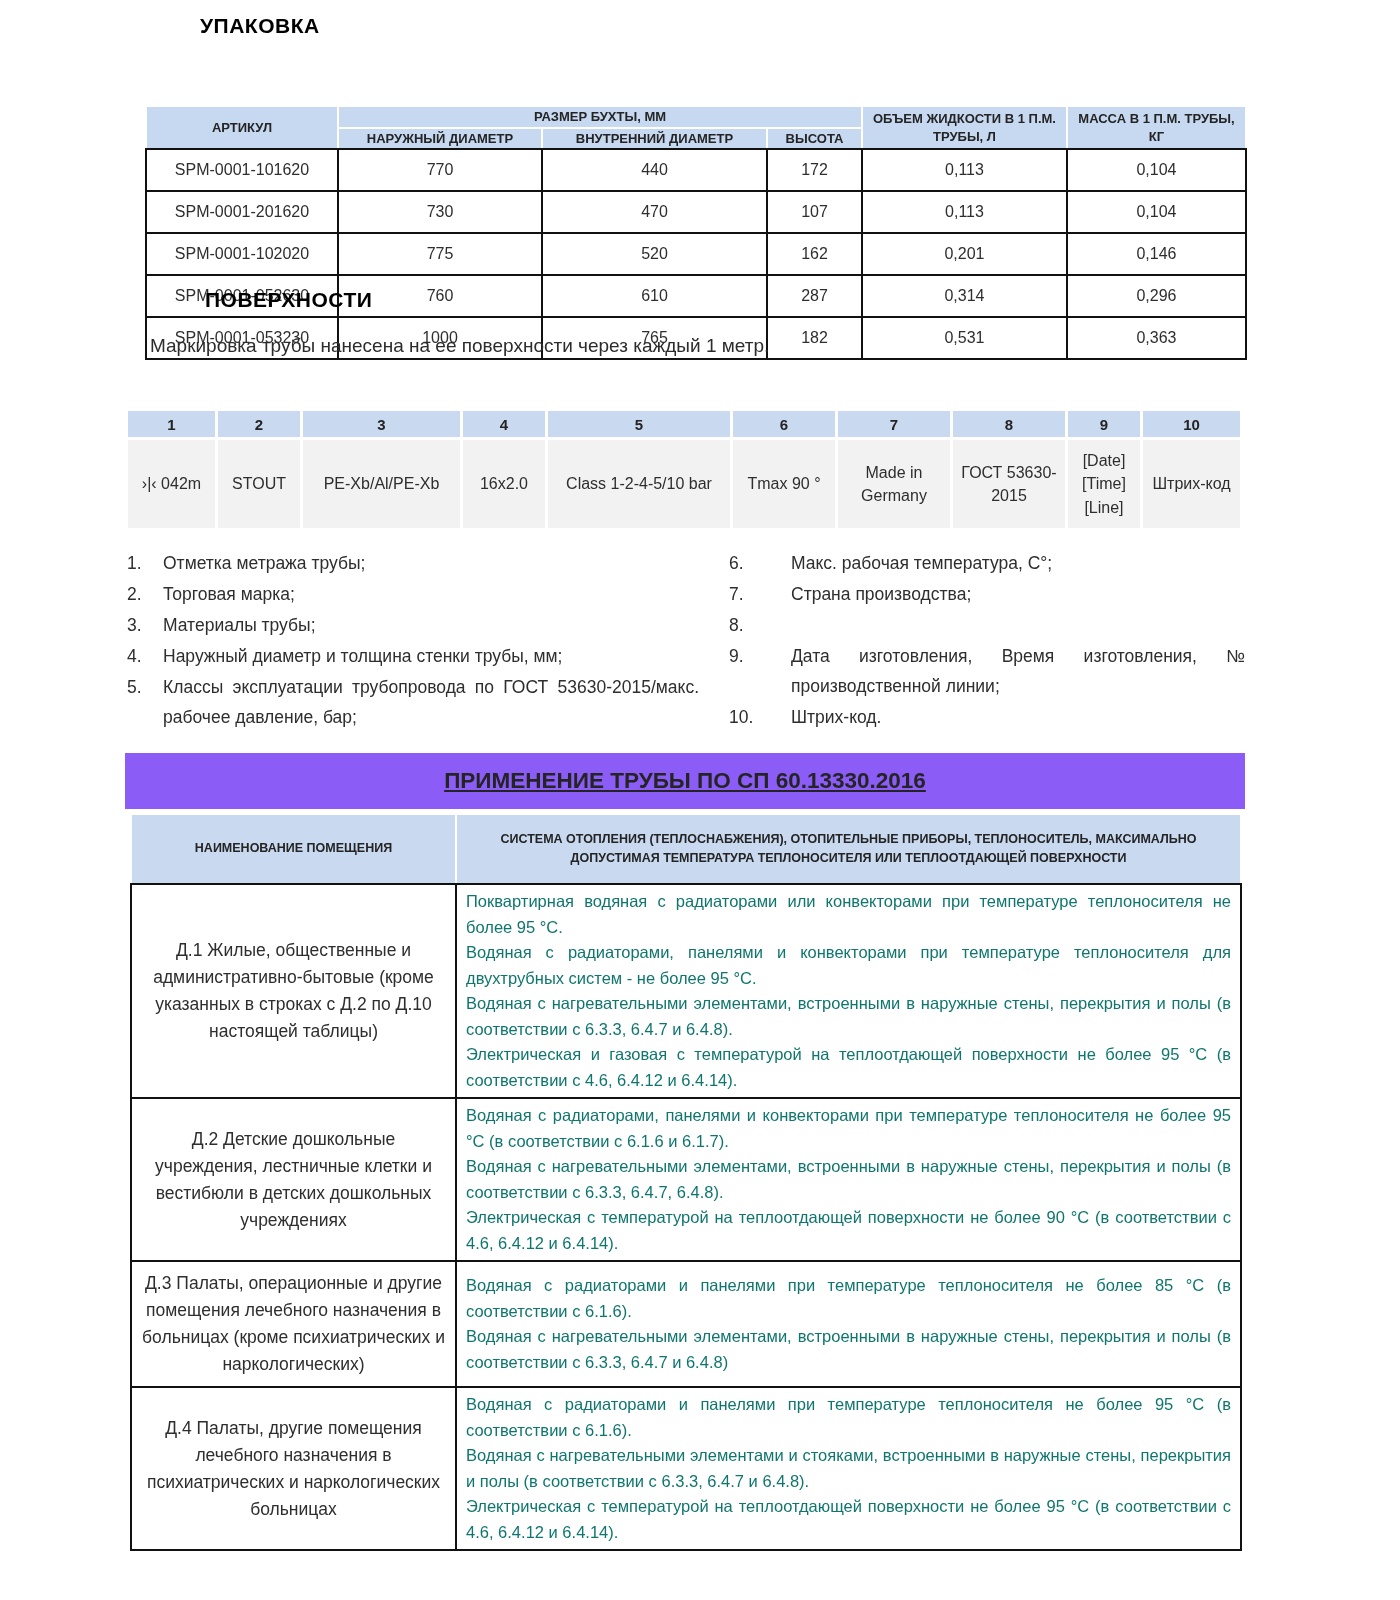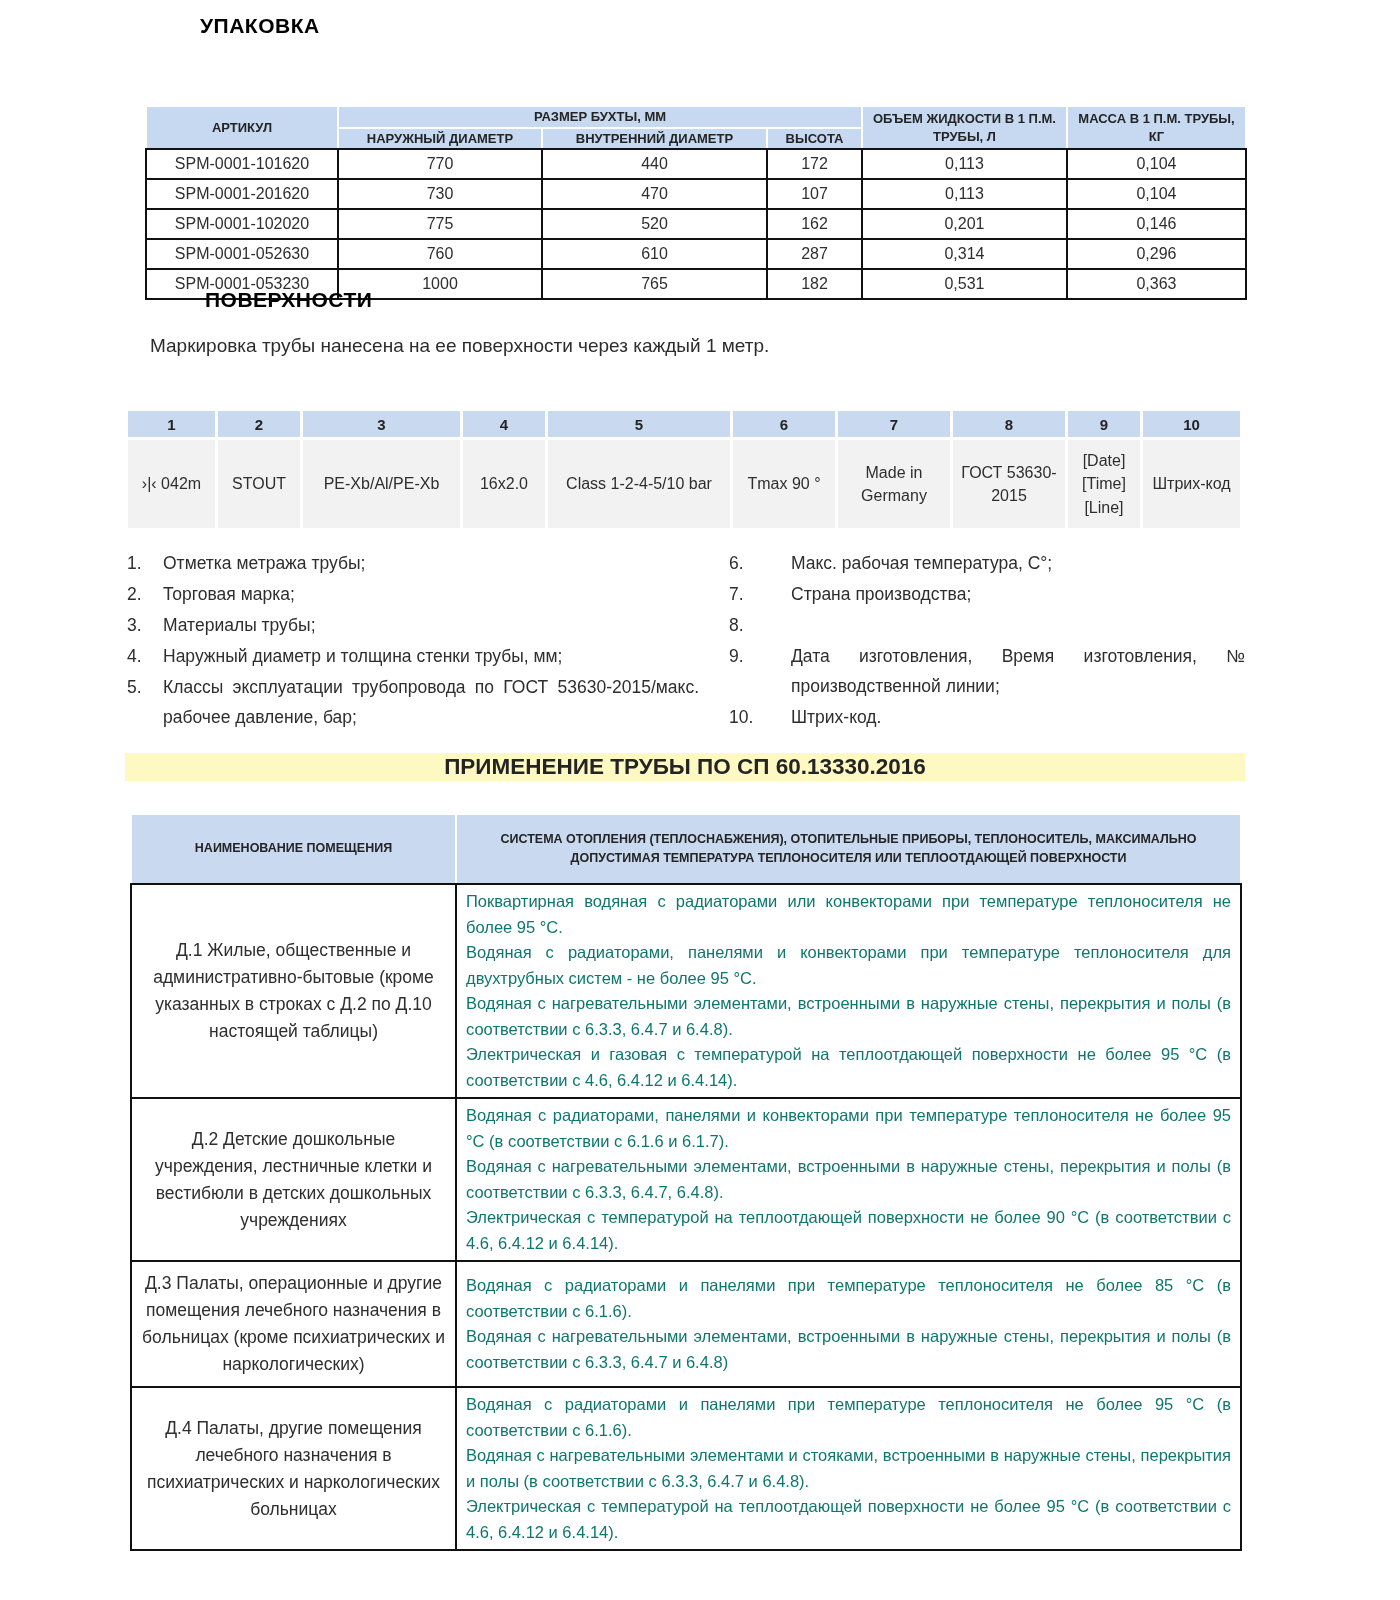--- a/index.html
+++ b/index.html
@@ -9,44 +9,44 @@
   .h-title{position:absolute;font-weight:bold;font-size:21px;color:#000000;letter-spacing:.5px;}
   #pack-title{left:200px;top:14px;}
   #mark-title{left:205px;top:288px;}
 
   
   #t-pack{position:absolute;left:145px;top:76px;width:1100px;border-collapse:collapse;table-layout:fixed;margin-top:29px;}
   #t-pack th{background:#c6d9f1;border:2px solid #ffffff;font-size:13px;font-weight:bold;
              color:#242424;padding:1px 4px;line-height:1.35;text-align:center;}
   #t-pack th.bb{border-bottom:2px solid #111111;}
   #t-pack td{border:2px solid #111111;font-size:16px;text-align:center;height:24px;
-             padding:2px 4px;color:#2e2e2e;}
+             padding:8px 4px;color:#2e2e2e;}
 
   
   #intro{position:absolute;left:150px;top:335px;font-size:19px;color:#2c2c2c;}
   #t-mark{position:absolute;left:125px;top:408px;width:1115px;border-collapse:collapse;table-layout:fixed;}
   #t-mark th{background:#c9d9ef;border:3px solid #ffffff;font-size:15px;font-weight:bold;
              color:#242424;height:24px;text-align:center;}
   #t-mark td{background:#f2f2f2;border:3px solid #ffffff;font-size:16px;text-align:center;
              height:84px;color:#2e2e2e;padding:2px 5px;line-height:1.45;vertical-align:middle;}
 
   
   .legend{position:absolute;left:127px;top:548px;width:1118px;display:flex;}
   .leg-col{display:flex;flex-direction:column;}
   .leg-col.left{width:572px;margin-right:30px;}
   .leg-col.right{width:516px;}
   .leg-item{display:flex;font-size:17.5px;line-height:30px;color:#2e2e2e;margin-bottom:1px;}
   .leg-col.left  .leg-num{flex:0 0 36px;}
   .leg-col.right .leg-num{flex:0 0 62px;}
   .leg-text{flex:1;text-align:justify;}
 
   
-  .banner{position:absolute;left:125px;top:753px;width:1120px;height:28px;background:#fef9c3;
+  .banner{position:absolute;left:125px;top:753px;width:1120px;height:56px;background:#8b5cf6;
           display:flex;align-items:center;justify-content:center;font-size:22.5px;
-          font-weight:bold;color:#242424;}
+          font-weight:bold;color:#242424;text-decoration:underline;}
 
   
   #t-app{position:absolute;left:130px;top:813px;width:1110px;border-collapse:collapse;table-layout:fixed;}
   #t-app th{background:#c9d9ef;border:2px solid #ffffff;border-bottom:2px solid #111111;
             font-size:12.5px;line-height:1.55;font-weight:bold;color:#242424;
             padding:5px 12px;text-align:center;vertical-align:middle;height:58px;}
   #t-app td{border:2px solid #111111;vertical-align:middle;}
   #t-app td.room{text-align:center;font-size:17.5px;line-height:27px;padding:8px 10px;color:#2e2e2e;}
   #t-app td.sys{padding:4px 9px;}
   #t-app td.sys p{margin:0;font-size:16.5px;line-height:25.5px;text-align:justify;color:#0f766e;}

